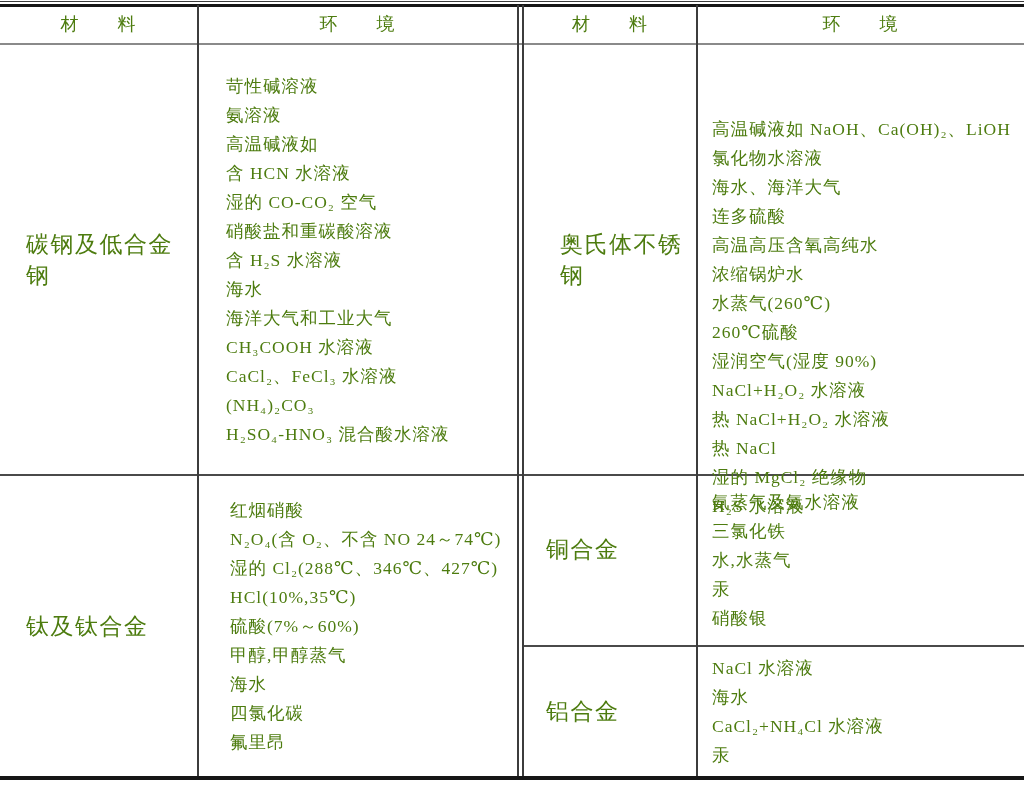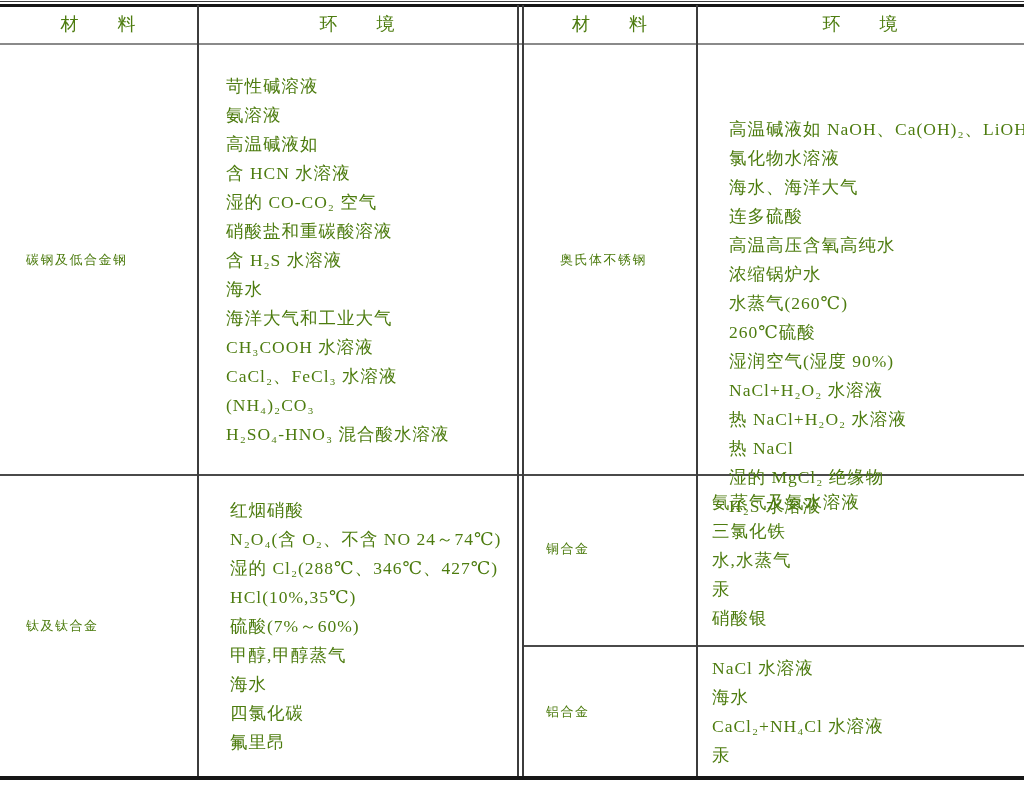--- a/index.html
+++ b/index.html
@@ -29,33 +29,33 @@
     top:5px; height:38px;
     display:flex; align-items:center; justify-content:center;
     font-size:18px; letter-spacing:1px;
   }
   .hdr-l-mat { left:0;    width:197px; }
   .hdr-l-env { left:198px; width:319px; }
   .hdr-r-mat { left:524px; width:172px; }
   .hdr-r-env { left:697px; width:327px; }
   .mat-cell {
     display:flex; align-items:center;
-    font-size:13px; letter-spacing:1.5px;
+    font-size:23px; letter-spacing:1.5px;
   }
   .env-cell {
     display:flex; flex-direction:column; justify-content:center;
     font-size:17.5px; letter-spacing:1px;
   }
   .env-line { height:29px; line-height:29px; white-space:nowrap; }
   .l-mat-1 { left:0;    top:46px;  width:197px; height:428px; padding-left:26px; }
   .l-env-1 { left:198px; top:46px;  width:319px; height:428px; padding-left:20px;margin-left:8px; }
   .l-mat-2 { left:0;    top:476px; width:197px; height:300px; padding-left:26px;border-radius:9px; }
   .l-env-2 { left:198px; top:476px; width:319px; height:300px; padding-left:32px; }
   .r-mat-1 { left:524px; top:46px;  width:172px; height:428px; padding-left:36px; }
-  .r-env-1 { left:697px; top:46px;  width:327px; height:544px; padding-left:32px; }
+  .r-env-1 { left:697px; top:46px;  width:327px; height:544px; padding-left:15px; }
   .r-mat-2 { left:524px; top:476px; width:172px; height:146px; padding-left:22px; }
   .r-env-2 { left:697px; top:476px; width:286px; height:169px; padding-left:15px; }
   .r-mat-3 { left:524px; top:647px; width:172px; height:129px; padding-left:22px; }
   .r-env-3 { left:697px; top:647px; width:287px; height:129px; padding-left:15px;border-radius:13px; }
 </style>
 </head>
 <body>
 
 <div class="page">
 

